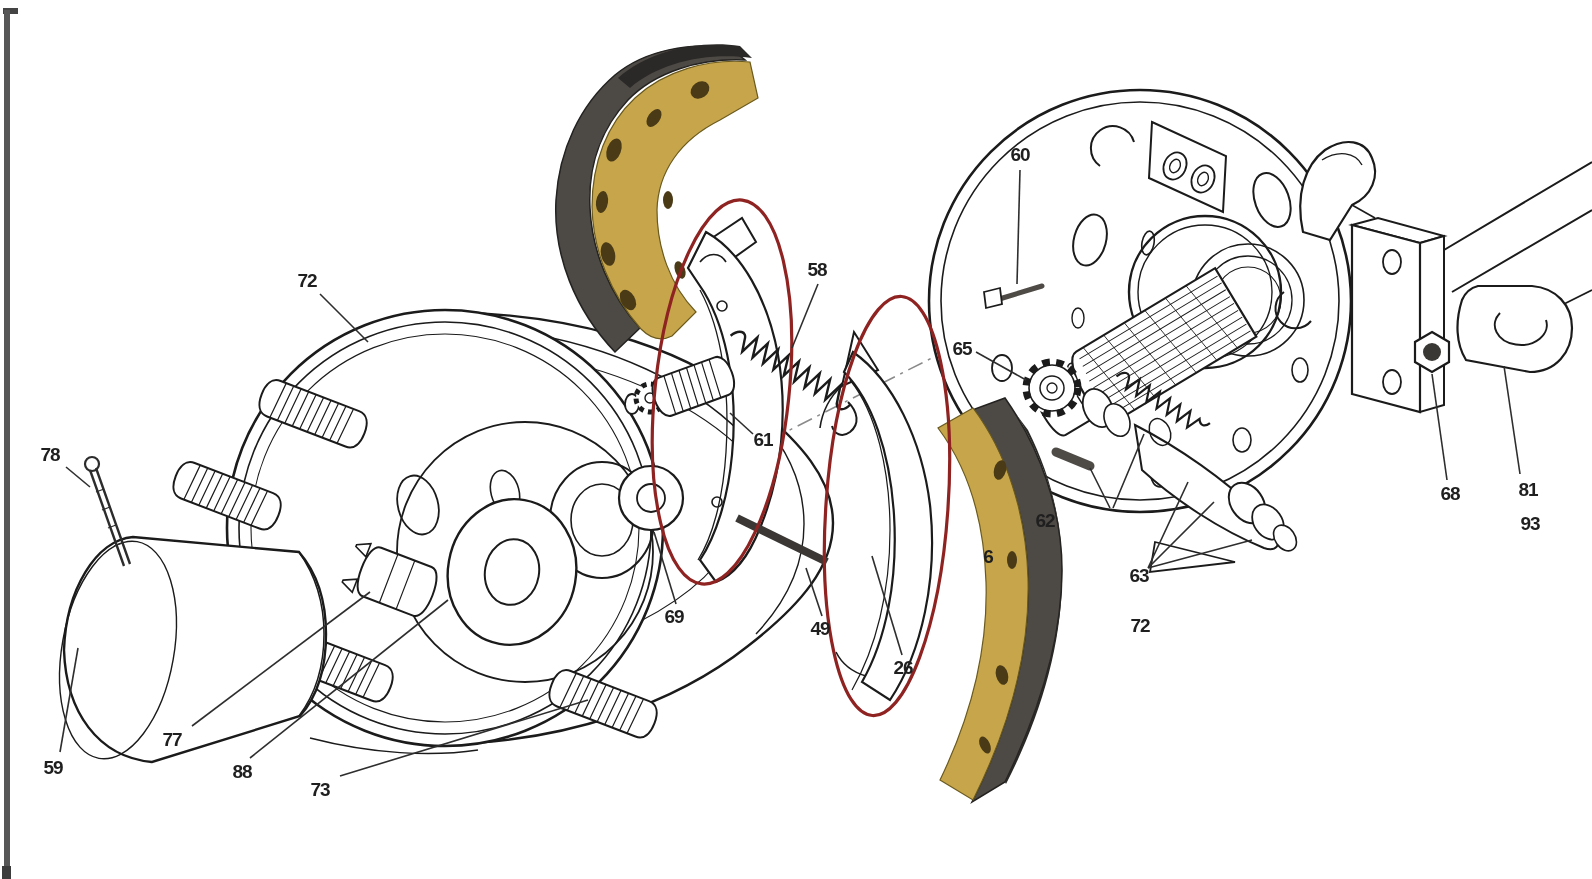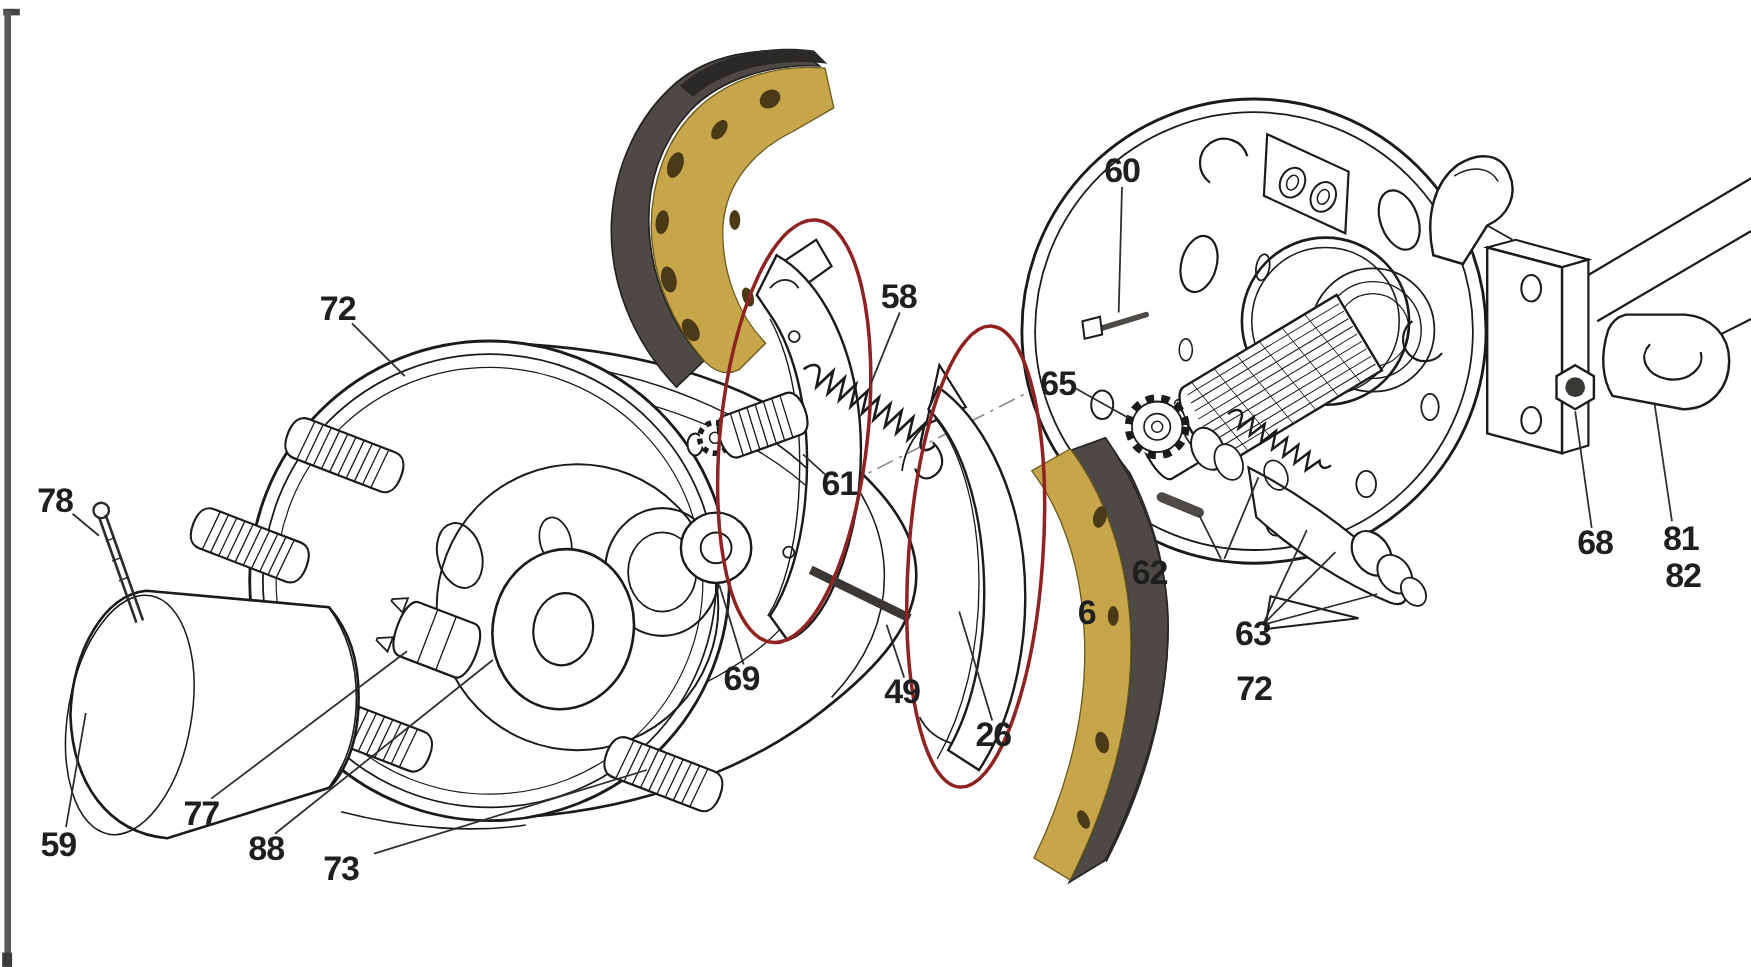--- a/index.html
+++ b/index.html
@@ -1,20 +1,20 @@
 <!DOCTYPE html>
 <html><head>
 <meta charset="utf-8">
 <style>
   html,body{margin:0;padding:0;background:#ffffff;}
   .stage{position:relative;width:1592px;height:879px;background:#ffffff;overflow:hidden;
          font-family:"Liberation Sans", sans-serif;}
   .stage svg{position:absolute;left:0;top:0;}
   .part-label{position:absolute;transform:translate(-50%,-50%);
-              font-weight:700;font-size:31px;letter-spacing:-1px;color:#1f1f1f;
+              font-weight:700;font-size:19px;letter-spacing:-1px;color:#1f1f1f;
               white-space:nowrap;user-select:none;}
 </style>
 </head>
 <body>
 
 <div class="stage">
 
 <svg width="1592" height="879" viewBox="0 0 1592 879">
 
   <g>
@@ -260,31 +260,31 @@
     <path d="M 1110,508 L 1090,468 M 1113,508 L 1144,434"></path>
     <path d="M 1148,568 L 1188,482 M 1148,568 L 1214,502 M 1148,568 L 1252,540"></path>
     <path d="M 1447,480 L 1432,374"></path>
     <path d="M 1520,474 L 1504,366"></path>
   </g>
 </svg>
 
 <div class="part-label" style="left:307px;top:281px">72</div>
 <div class="part-label" style="left:50px;top:455px">78</div>
 <div class="part-label" style="left:53px;top:768px">59</div>
-<div class="part-label" style="left:183px;top:740px">77</div>
+<div class="part-label" style="left:172px;top:740px">77</div>
 <div class="part-label" style="left:242px;top:772px">88</div>
-<div class="part-label" style="left:310px;top:790px">73</div>
+<div class="part-label" style="left:320px;top:790px">73</div>
 <div class="part-label" style="left:674px;top:617px">69</div>
 <div class="part-label" style="left:820px;top:629px">49</div>
 <div class="part-label" style="left:903px;top:668px">26</div>
 <div class="part-label" style="left:817px;top:270px">58</div>
 <div class="part-label" style="left:763px;top:440px">61</div>
 <div class="part-label" style="left:1020px;top:155px">60</div>
 <div class="part-label" style="left:962px;top:349px">65</div>
 <div class="part-label" style="left:988px;top:557px">6</div>
 <div class="part-label" style="left:1045px;top:521px">62</div>
 <div class="part-label" style="left:1139px;top:576px">63</div>
 <div class="part-label" style="left:1140px;top:626px">72</div>
 <div class="part-label" style="left:1450px;top:494px">68</div>
 <div class="part-label" style="left:1528px;top:490px">81</div>
-<div class="part-label" style="left:1530px;top:524px">82</div>
+<div class="part-label" style="left:1530px;top:524px">93</div>
 
 </div>
 
 </body></html>

